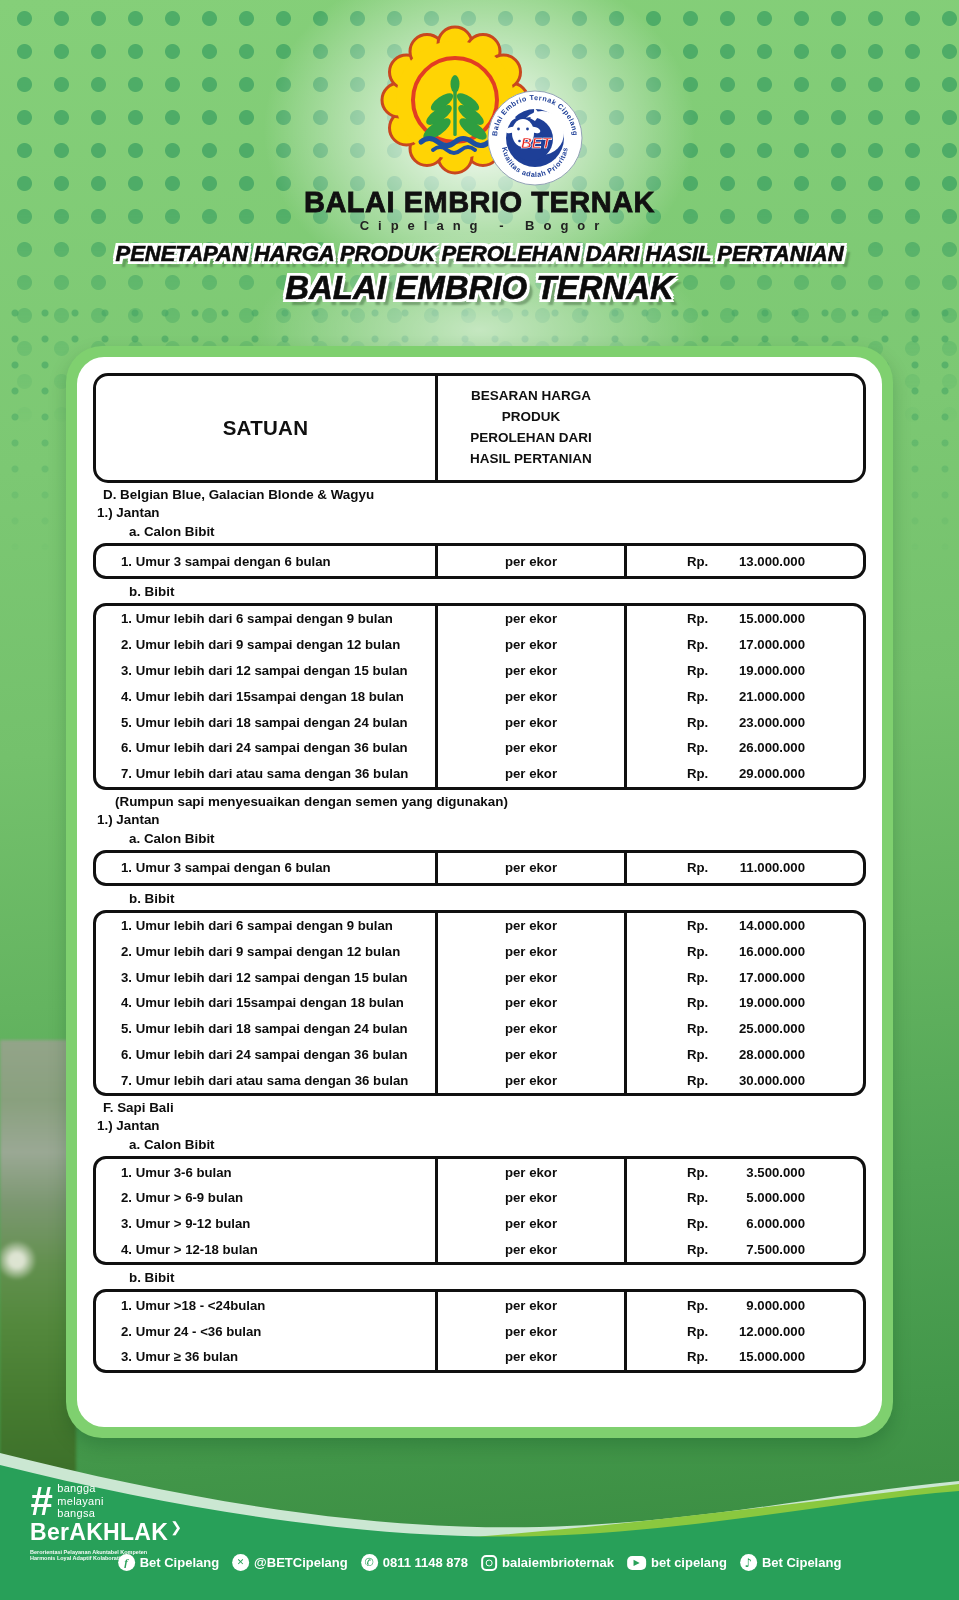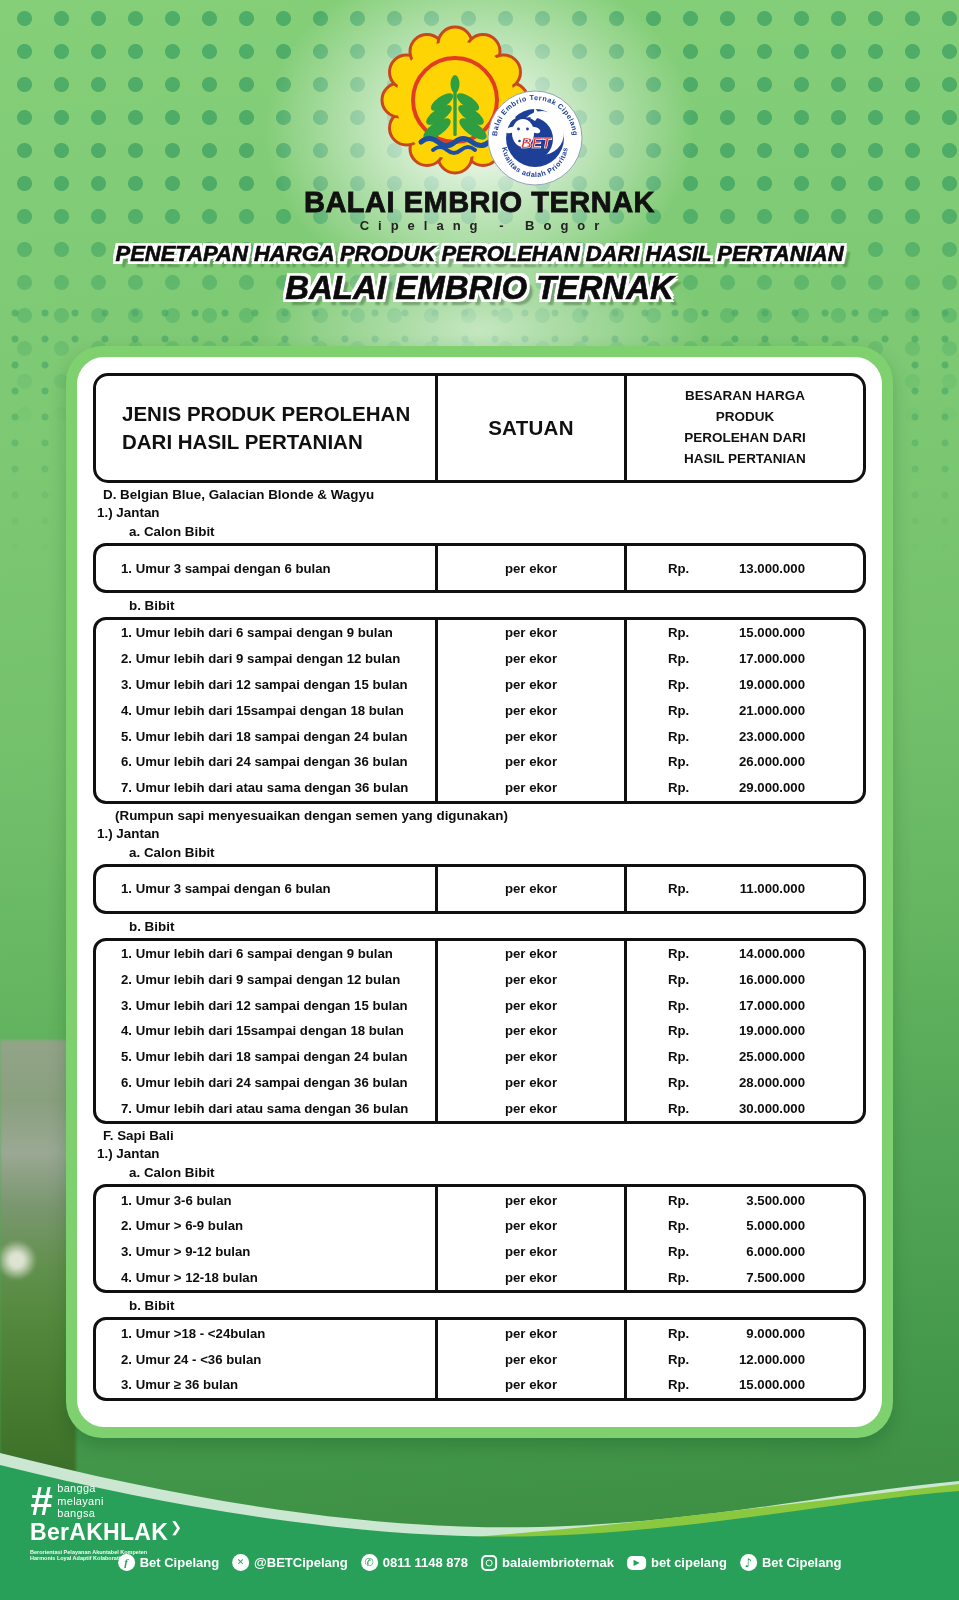--- a/index.html
+++ b/index.html
@@ -50,25 +50,25 @@
   .h1{white-space:pre-line;text-align:left;font-size:20.5px;line-height:1.35;justify-content:flex-start !important;padding-left:26px;}
   .h2{font-size:20.5px;letter-spacing:.3px;}
   .h3{white-space:pre-line;text-align:center;font-size:13.5px;line-height:1.55;}
   .sections{margin-top:2px;color:#0d0d0d;}
   .sec-heading{font-size:13.4px;font-weight:bold;line-height:13px;margin:5px 0 0 10px;}
   .sec-note{margin-left:22px;}
   .sec-sub{font-size:13.4px;font-weight:bold;line-height:13px;margin:5px 0 0 4px;}
   .blk-label{font-size:13.4px;font-weight:bold;line-height:13px;margin:6px 0 5px 36px;}
   .t-box{border:3.2px solid #101010;border-radius:13px;margin:0 0 1px;overflow:hidden;}
   .t-row{display:grid;grid-template-columns:339px 189px 1fr;height:25.8px;}
-  .t-box.single .t-row{height:44px;}
+  .t-box.single .t-row{height:30px;}
   .t-row > div{display:flex;align-items:center;box-sizing:border-box;font-weight:bold;font-size:13.2px;}
   .c-name{padding-left:25px;}
   .c-unit{justify-content:center;border-left:3.2px solid #101010;}
-  .c-price{border-left:3.2px solid #101010;justify-content:space-between;padding:0 58px 0 41px;}
+  .c-price{border-left:3.2px solid #101010;justify-content:space-between;padding:0 58px 0 60px;}
   
   .footer{position:absolute;left:0;bottom:0;width:959px;height:165px;z-index:4;}
   .wave{position:absolute;left:0;top:0;width:959px;height:165px;}
   .berakhlak{position:absolute;left:30px;top:47px;color:#fff;}
   .hash-row{display:flex;align-items:center;gap:5px;}
   .hash{font-size:40px;font-weight:bold;font-style:italic;line-height:34px;}
   .hash-lines{white-space:pre-line;font-size:11px;font-weight:normal;line-height:12.5px;letter-spacing:.3px;}
   .ber-name{font-size:23px;font-weight:bold;line-height:24px;letter-spacing:.3px;position:relative;}
   .ber-name .arrow{font-size:14px;position:relative;top:-8px;left:2px;}
   .ber-caption{white-space:pre-line;font-size:5.5px;font-weight:bold;line-height:6.5px;opacity:.95;margin-top:2px;}
@@ -164,22 +164,20 @@
   </header>
 
   <div class="title">
     <div class="title-line">PENETAPAN HARGA PRODUK PEROLEHAN DARI HASIL PERTANIAN</div>
     <div class="title-line l2">BALAI EMBRIO TERNAK</div>
   </div>
 
   <div class="card">
     <div class="card-inner">
       <div class="thead">
-        <div class="cell h1">JENIS PRODUK PEROLEHAN
-DARI HASIL PERTANIAN</div>
         <div class="cell h2">SATUAN</div>
         <div class="cell h3">BESARAN HARGA
 PRODUK
 PEROLEHAN DARI
 HASIL PERTANIAN</div>
       </div>
       <div class="sections" id="sections">
           <div class="section">
             <div class="sec-heading">D. Belgian Blue, Galacian Blonde &amp; Wagyu</div>
             <div class="sec-sub">1.) Jantan</div>

